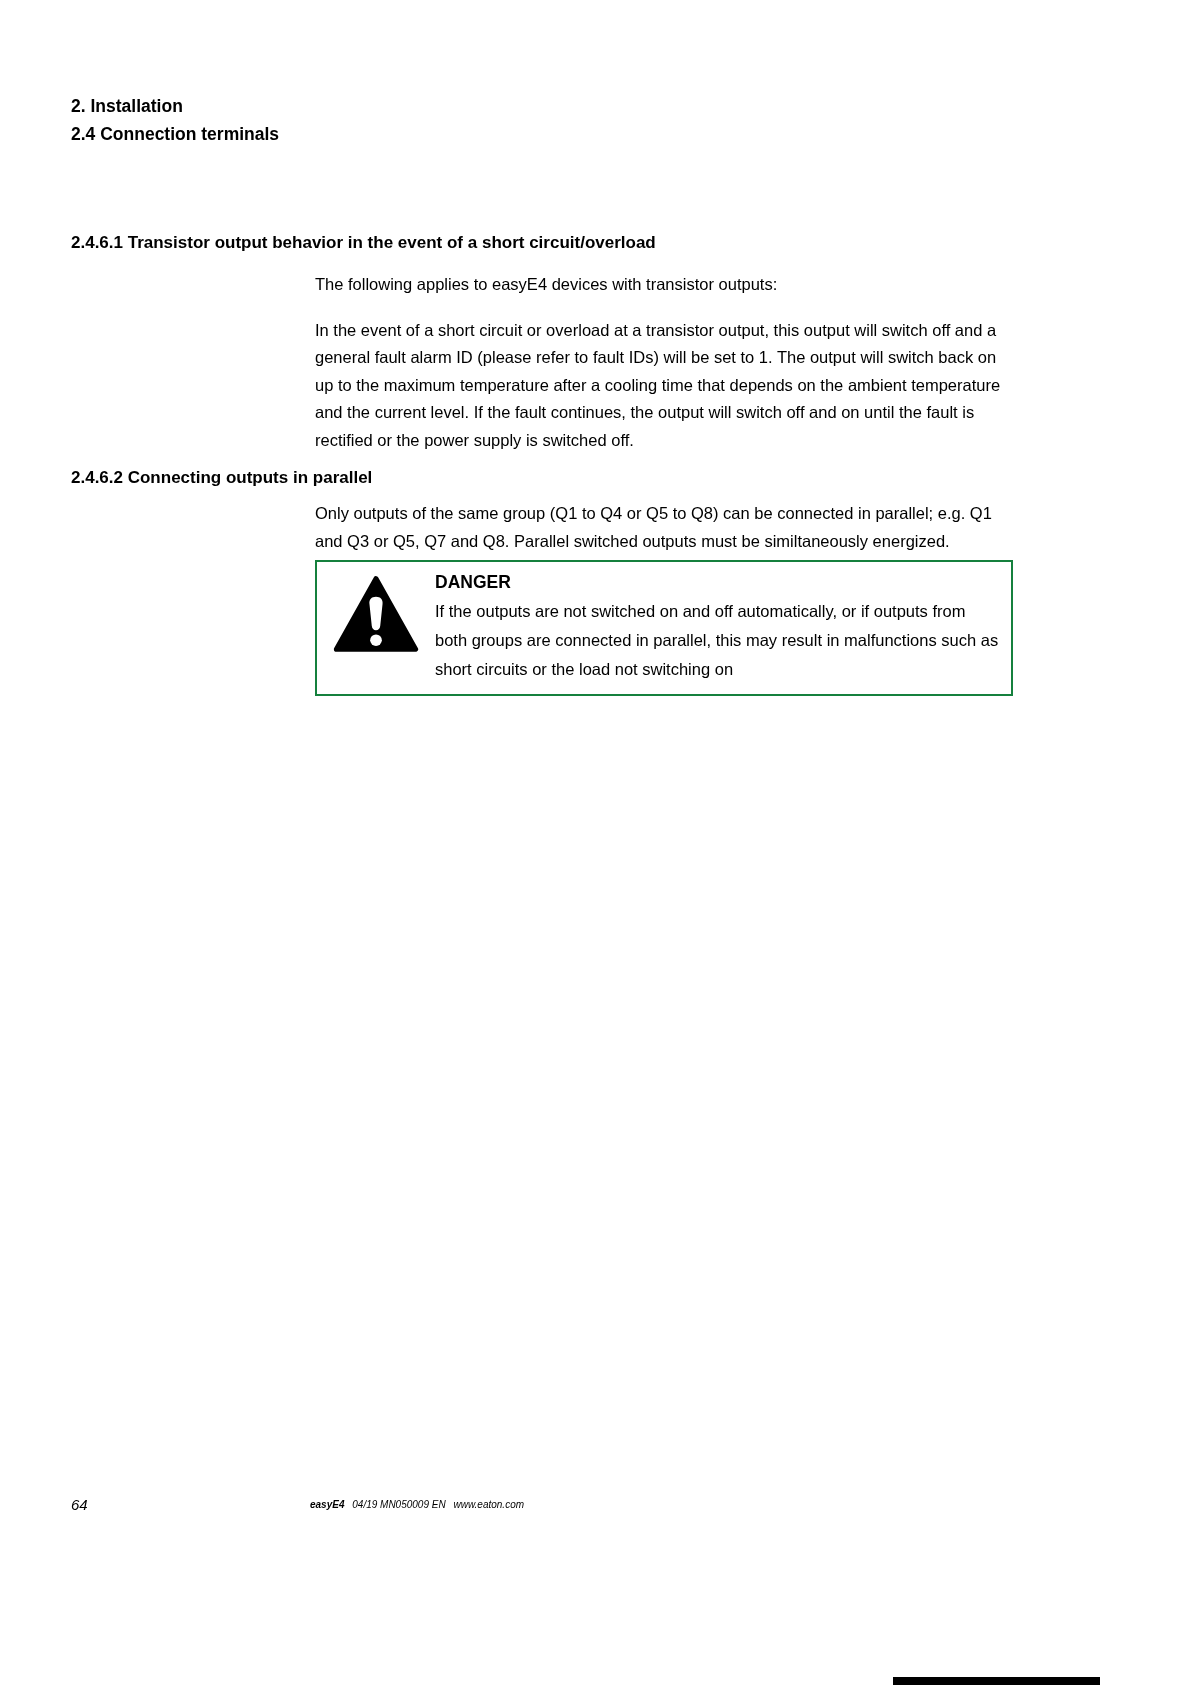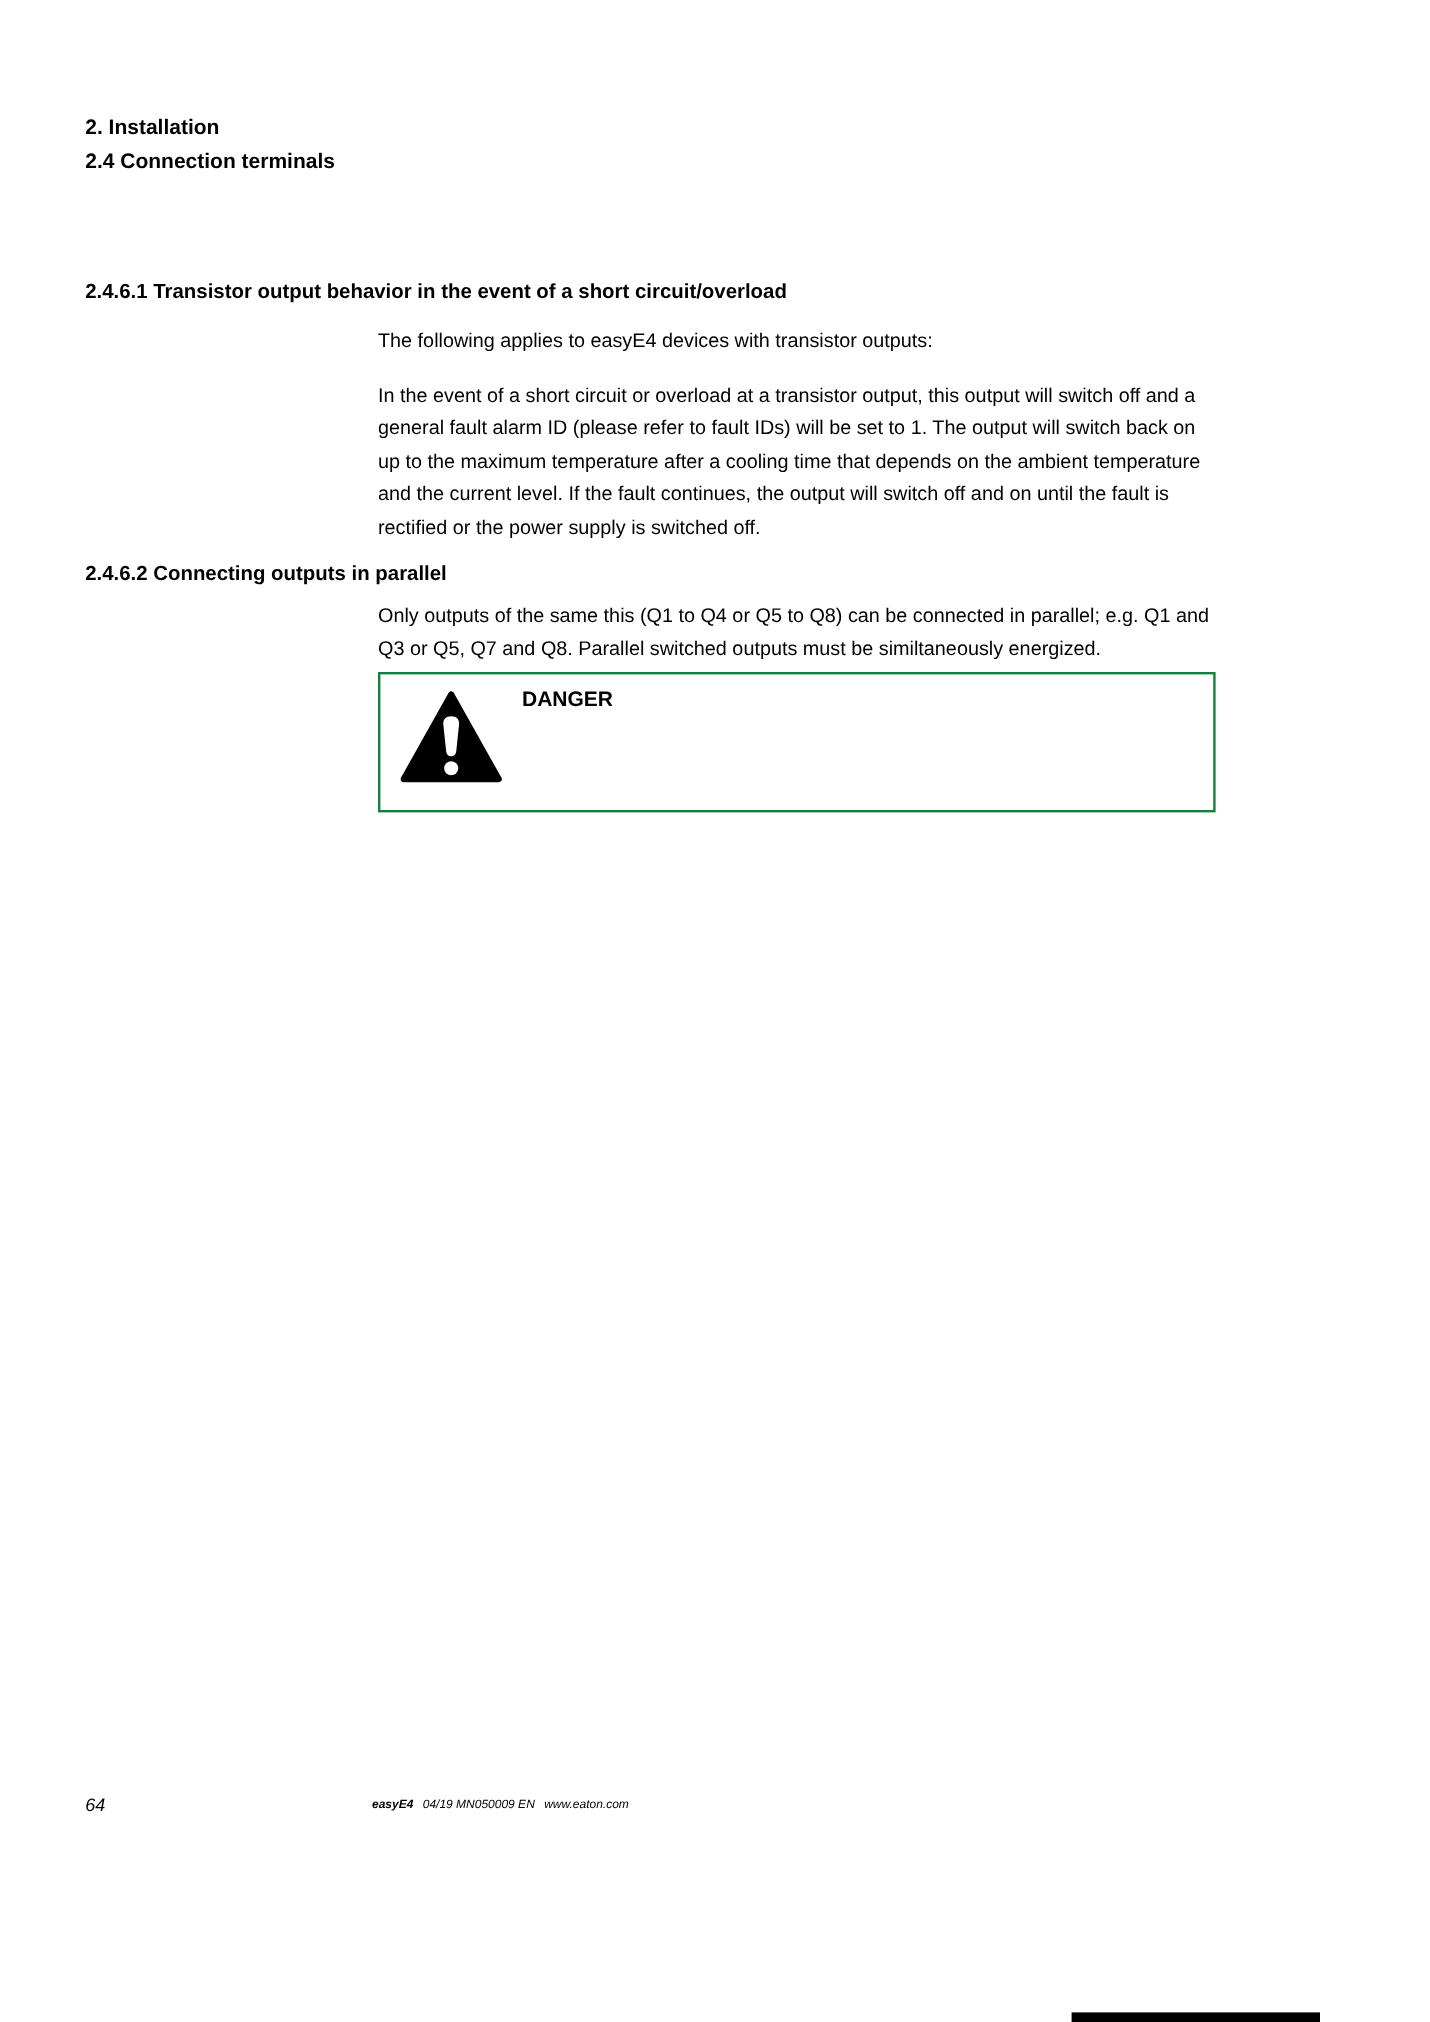--- a/index.html
+++ b/index.html
@@ -129,32 +129,33 @@
   <div class="sec-heading" id="heading-1">2.4.6.1 Transistor output behavior in the event of a short circuit/overload</div>
 
   <div class="content-col" id="content-1">
     <p class="para">The following applies to easyE4 devices with transistor outputs:</p>
     <p class="para">In the event of a short circuit or overload at a transistor output, this output will switch off and a general fault alarm ID (please refer to fault IDs) will be set to 1. The output will switch back on up to the maximum temperature after a cooling time that depends on the ambient temperature and the current level. If the fault continues, the output will switch off and on until the fault is rectified or the power supply is switched off.</p>
   </div>
 
   <div class="sec-heading" id="heading-2">2.4.6.2 Connecting outputs in parallel</div>
 
   <div class="content-col" id="content-2">
-    <p class="para">Only outputs of the same this (Q1 to Q4 or Q5 to Q8) can be connected in parallel; e.g. Q1 and Q3 or Q5, Q7 and Q8. Parallel switched outputs must be similtaneously energized.</p>
+    <p class="para">Only outputs of the same group (Q1 to Q4 or Q5 to Q8) can be connected in parallel; e.g. Q1 and Q3 or Q5, Q7 and Q8. Parallel switched outputs must be similtaneously energized.</p>
 
     <div class="danger-box">
       <div class="danger-icon-wrap">
         <svg width="86" height="78" viewBox="0 0 100 90" aria-hidden="true">
           <path d="M50 4 L96 86 L4 86 Z" fill="#000" stroke="#000" stroke-width="6" stroke-linejoin="round"></path>
           <path d="M50 25 c5.2 0 8.2 3.2 7.6 8.4 l-2.7 25.6 c-.3 3-2.1 4.9-4.9 4.9 s-4.6-1.9-4.9-4.9 l-2.7-25.6 c-.6-5.2 2.4-8.4 7.6-8.4 z" fill="#fff"></path>
           <circle cx="50" cy="75.5" r="6.8" fill="#fff"></circle>
         </svg>
       </div>
       <div class="danger-content">
         <div class="danger-title">DANGER</div>
+        <div class="danger-text">If the outputs are not switched on and off automatically, or if outputs from both groups are connected in parallel, this may result in malfunctions such as short circuits or the load not switching on</div>
       </div>
     </div>
   </div>
 
   <div class="footer-area">
     <div class="page-number">64</div>
     <div class="footer-meta">
       <span class="brand">easyE4</span>
       <span>04/19 MN050009 EN</span>
       <span>www.eaton.com</span>

